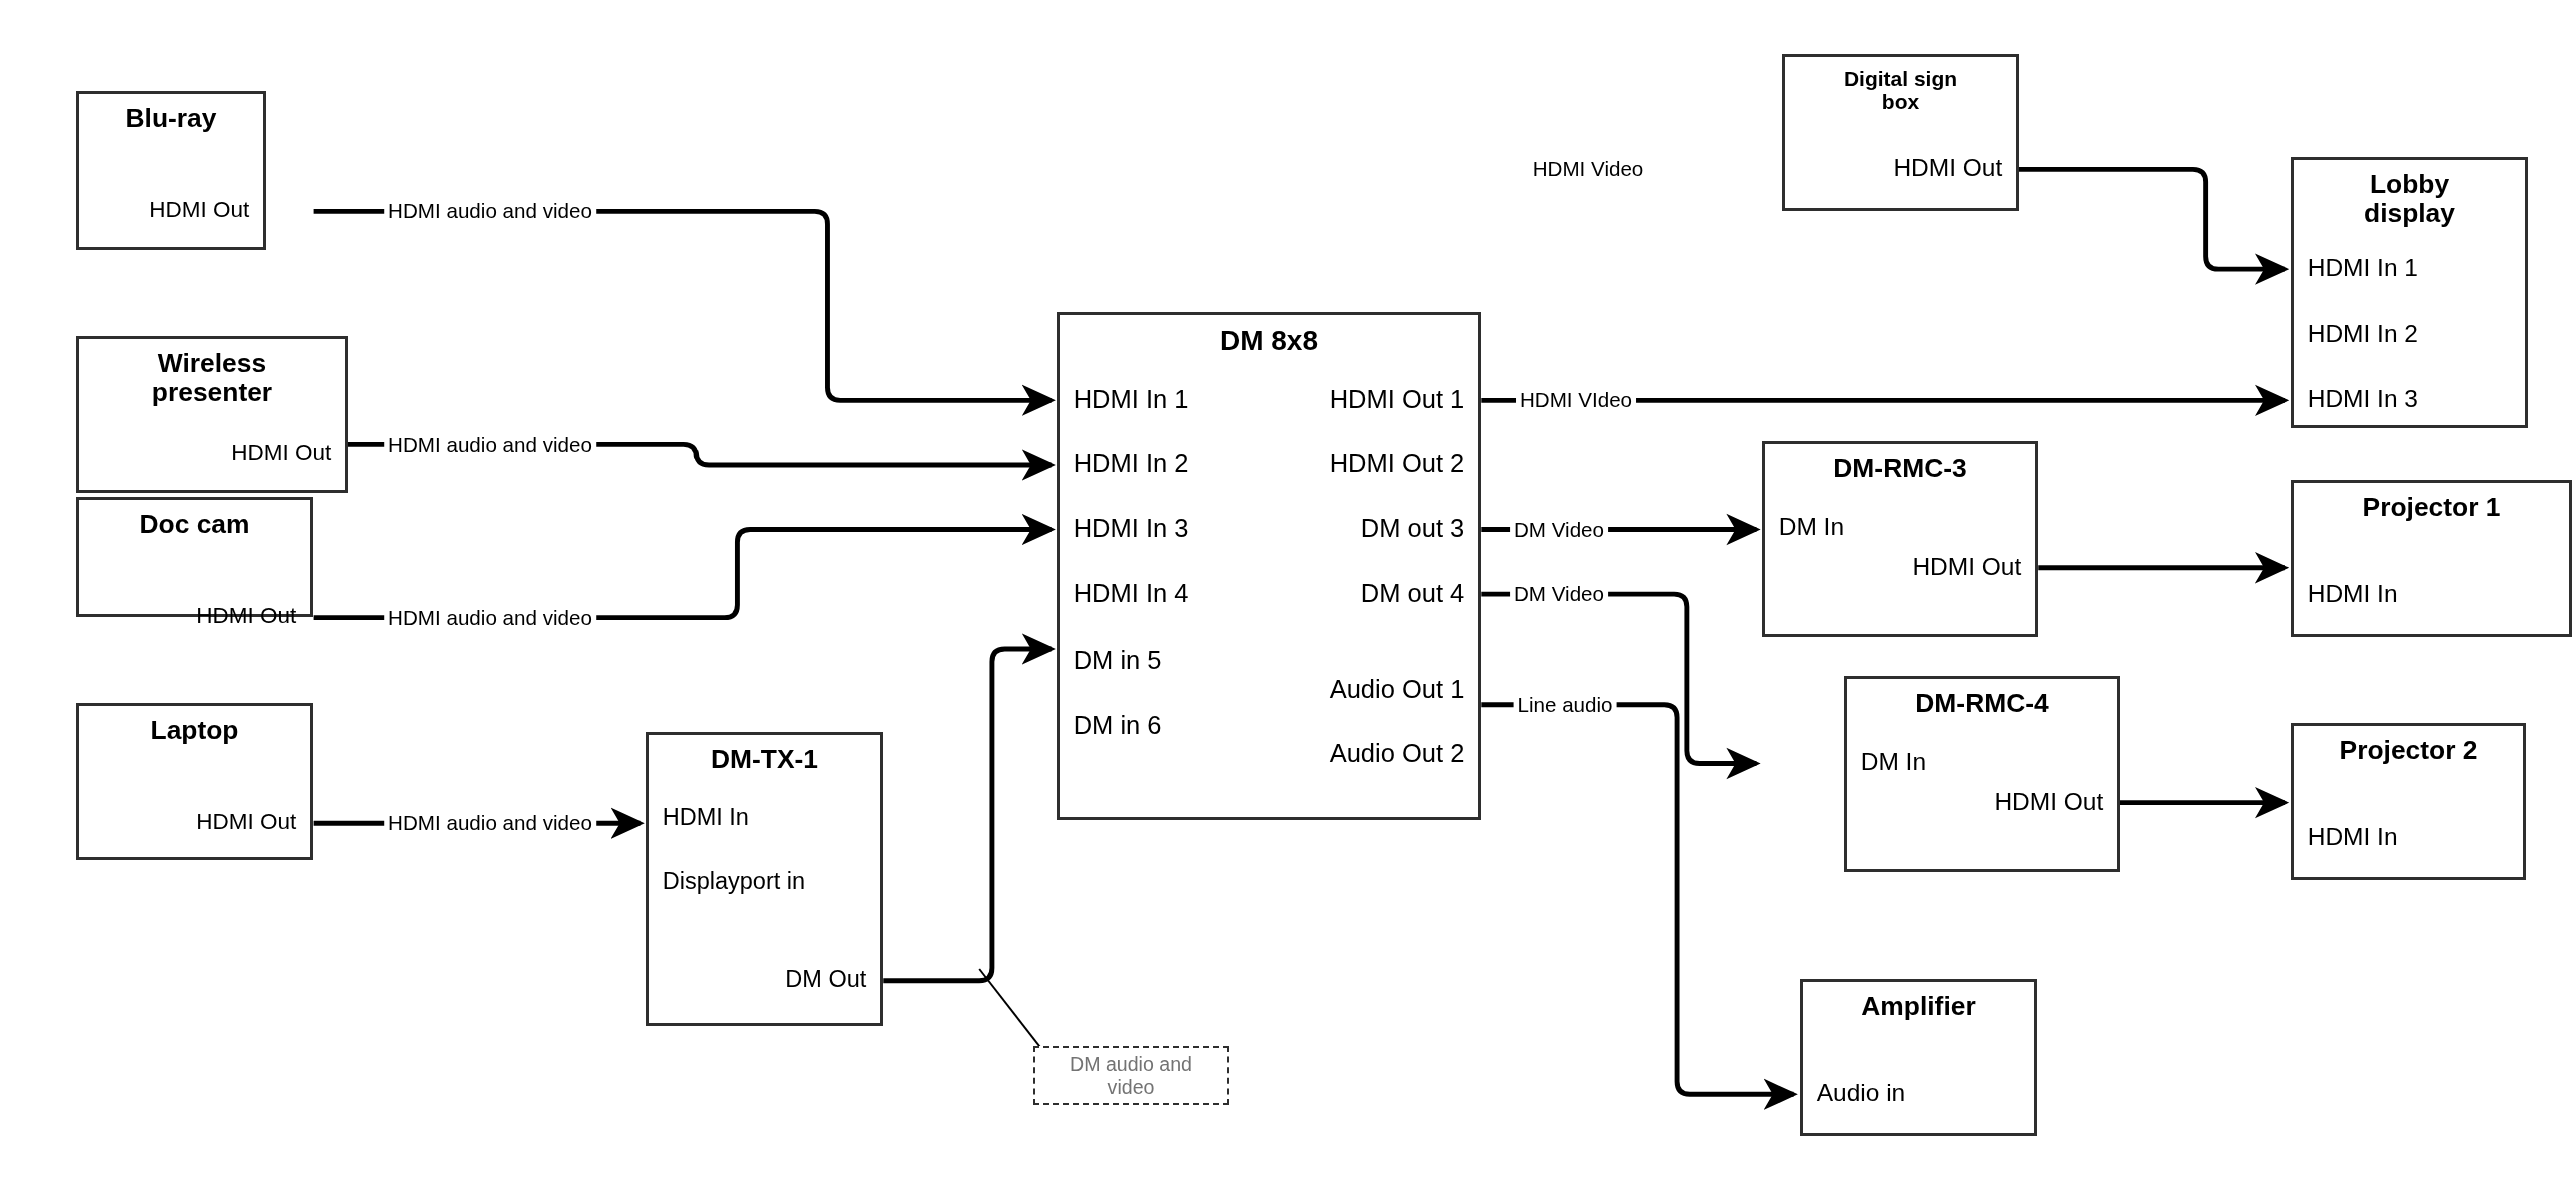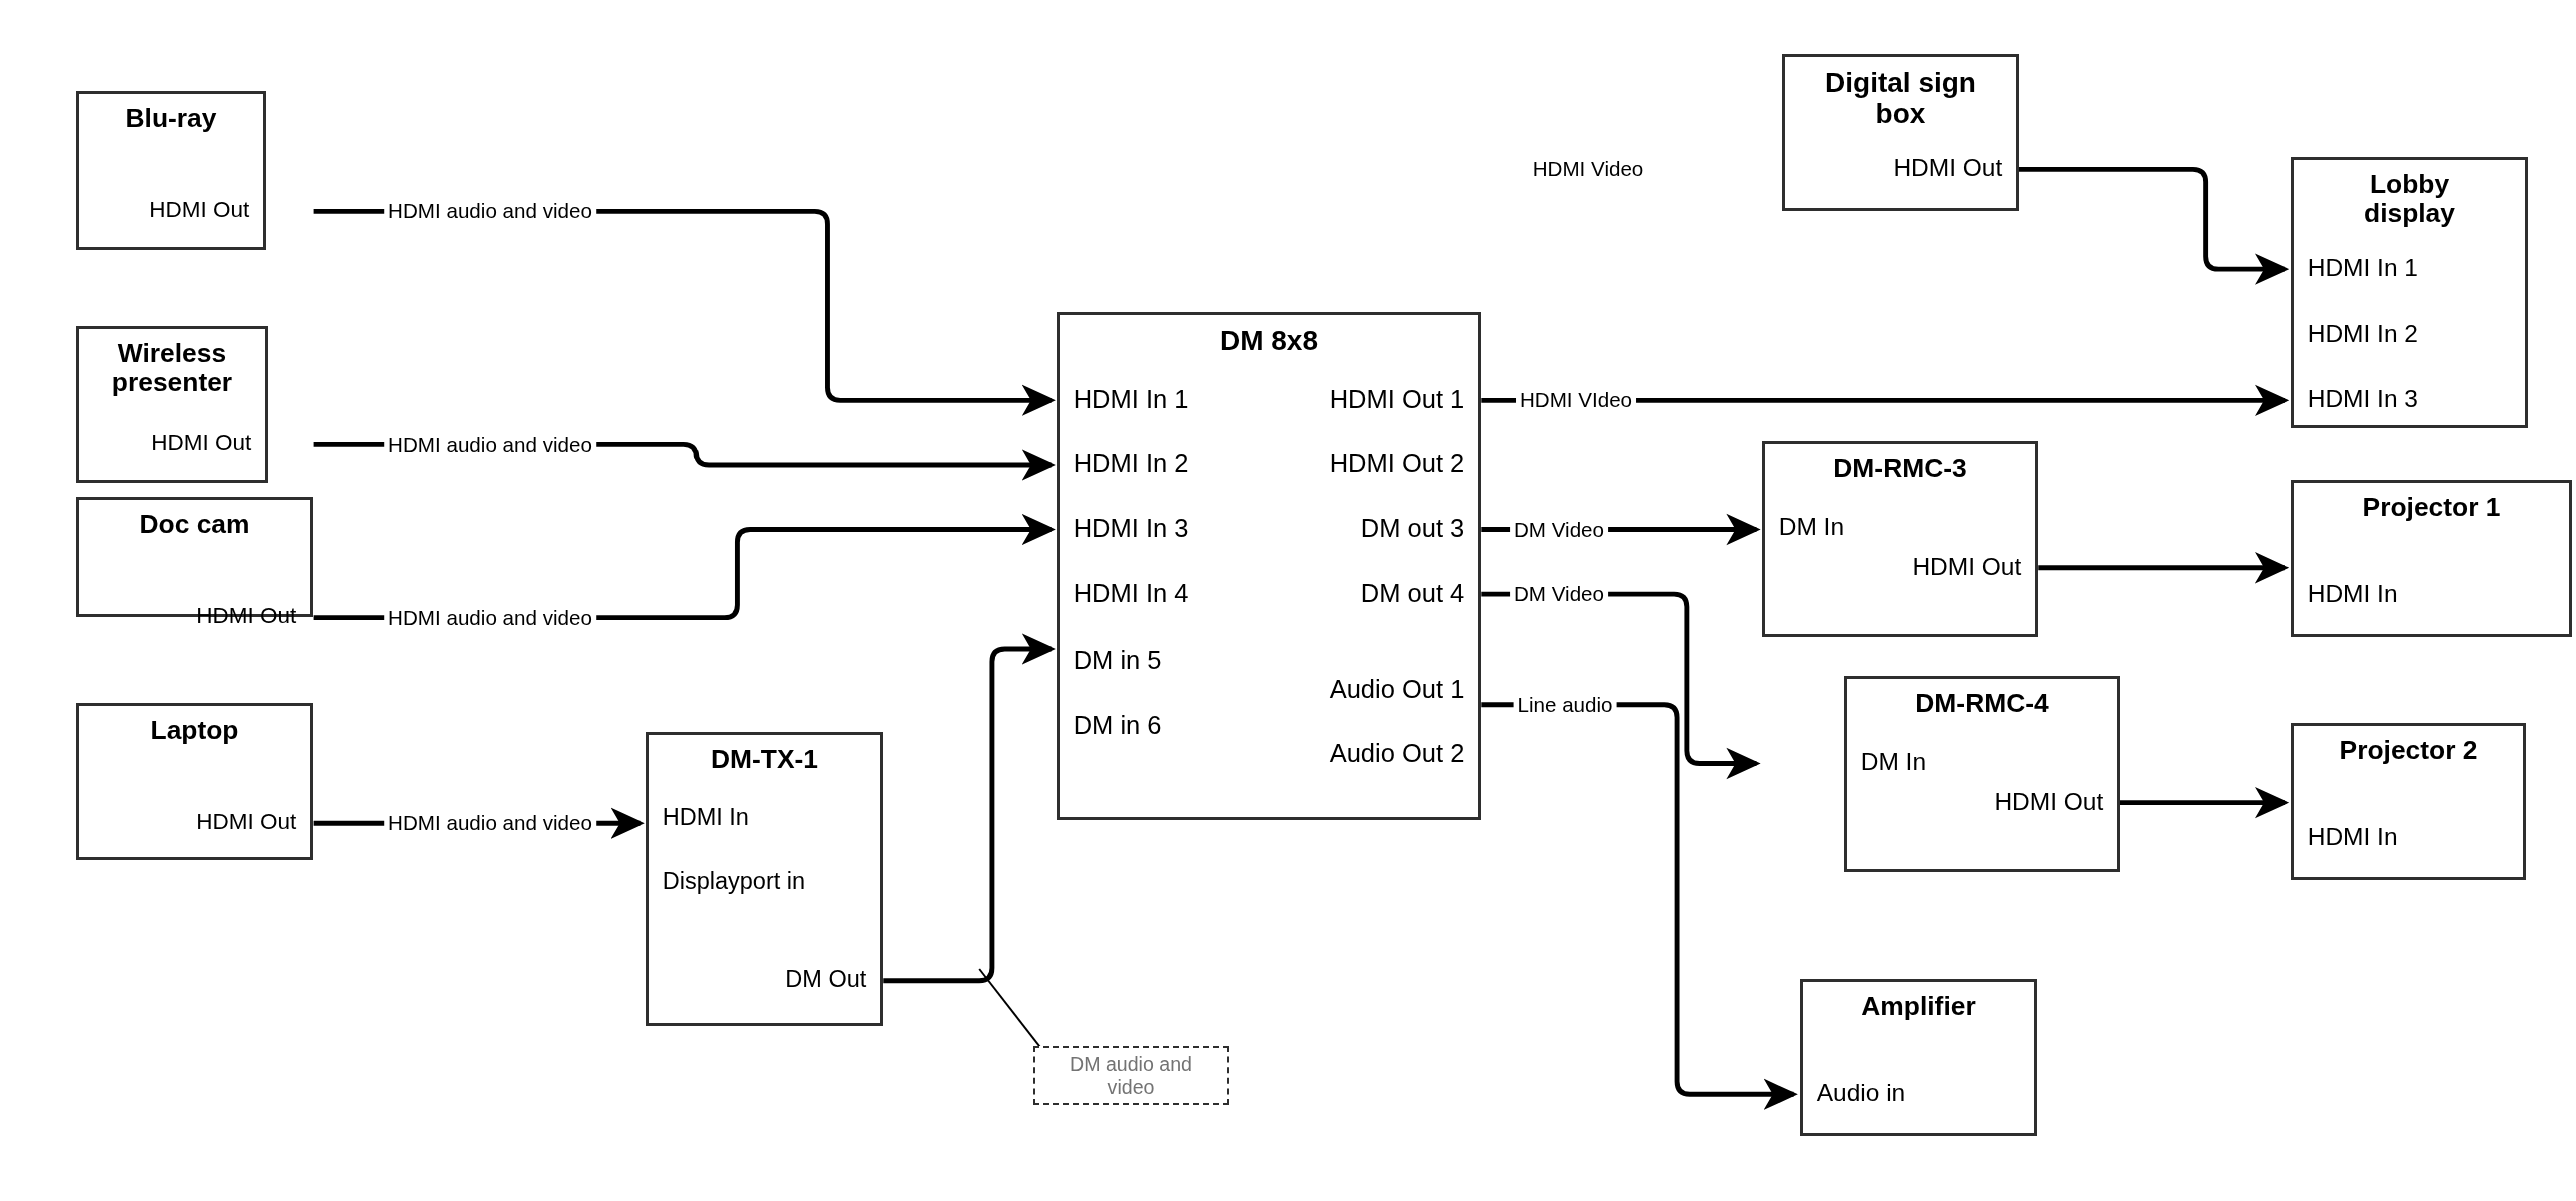--- a/index.html
+++ b/index.html
@@ -43,21 +43,21 @@
         <path d="M 1000 990 L 1070 1080" fill="none" stroke="#000000" stroke-width="2" stroke-linecap="butt" stroke-linejoin="round"></path>
       </g>
   </svg>
   <div id="nodes-layer">
       <div class="node" style="left: 76px; top: 91px; width: 190px; height: 159px; border-color: rgb(46, 46, 46);">
         <div class="ntitle" style="top: 9.8px; font-size: 26.4px;">
           <div>Blu-ray</div>
         </div>
         <div class="port r" style="top: 104px; font-size: 22.5px;">HDMI Out</div>
       </div>
-      <div class="node" style="left: 76px; top: 326px; width: 192px; height: 157px; border-color: rgb(46, 46, 46);">
+      <div class="node" style="left: 76px; top: 336px; width: 272px; height: 157px; border-color: rgb(46, 46, 46);">
         <div class="ntitle" style="top: 9.8px; font-size: 26.4px;">
           <div>Wireless</div>
           <div>presenter</div>
         </div>
         <div class="port r" style="top: 102px; font-size: 22.5px;">HDMI Out</div>
       </div>
       <div class="node" style="left: 76px; top: 497px; width: 237px; height: 120px; border-color: rgb(46, 46, 46);">
         <div class="ntitle" style="top: 9.8px; font-size: 26.4px;">
           <div>Doc cam</div>
         </div>
@@ -88,21 +88,21 @@
         <div class="port l" style="top: 331px; font-size: 25.5px;">DM in 5</div>
         <div class="port l" style="top: 396px; font-size: 25.5px;">DM in 6</div>
         <div class="port r" style="top: 70px; font-size: 25.5px;">HDMI Out 1</div>
         <div class="port r" style="top: 134px; font-size: 25.5px;">HDMI Out 2</div>
         <div class="port r" style="top: 199px; font-size: 25.5px;">DM out 3</div>
         <div class="port r" style="top: 264px; font-size: 25.5px;">DM out 4</div>
         <div class="port r" style="top: 360px; font-size: 25.5px;">Audio Out 1</div>
         <div class="port r" style="top: 424px; font-size: 25.5px;">Audio Out 2</div>
       </div>
       <div class="node" style="left: 1782px; top: 54px; width: 237px; height: 157px; border-color: rgb(46, 46, 46);">
-        <div class="ntitle" style="top: 9.8px; font-size: 28px;">
+        <div class="ntitle" style="top: 9.8px; font-size: 21px;">
           <div>Digital sign</div>
           <div>box</div>
         </div>
         <div class="port r" style="top: 98px; font-size: 24.5px;">HDMI Out</div>
       </div>
       <div class="node" style="left: 2291px; top: 157px; width: 237px; height: 271px; border-color: rgb(46, 46, 46);">
         <div class="ntitle" style="top: 9.8px; font-size: 26.4px;">
           <div>Lobby</div>
           <div>display</div>
         </div>

